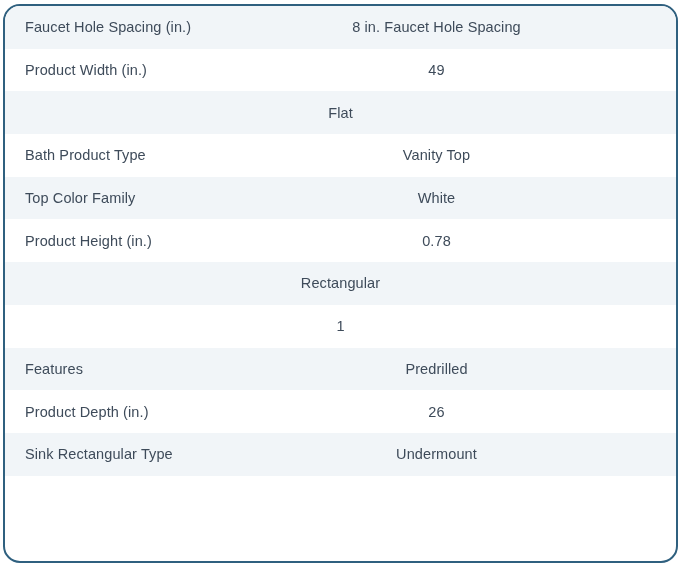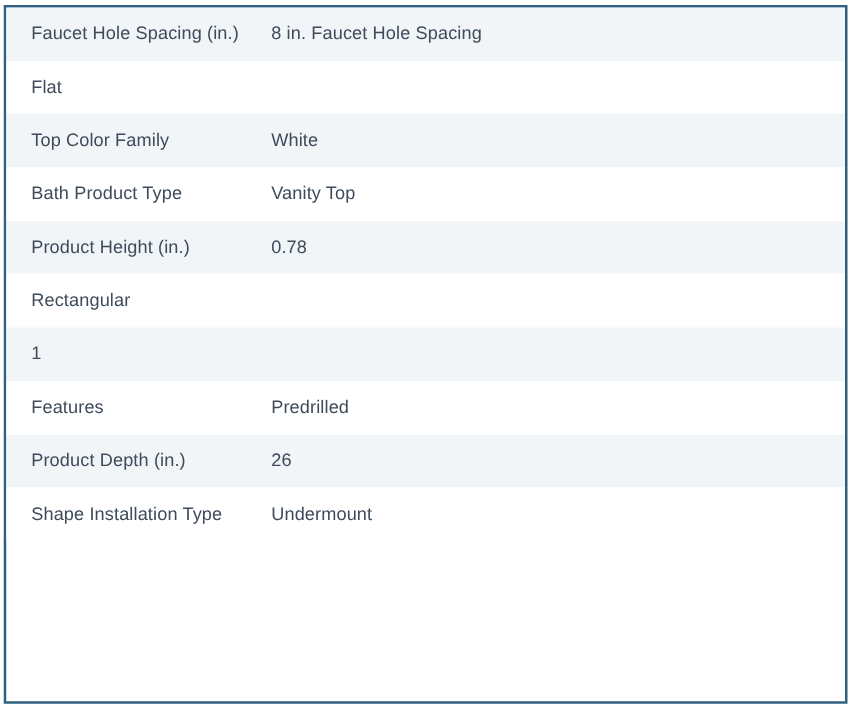--- a/index.html
+++ b/index.html
@@ -7,21 +7,21 @@
     width: 684px;
     height: 569px;
     background: #ffffff;
     font-family: "Liberation Sans", "DejaVu Sans", sans-serif;
   }
   .spec-table {
     margin: 4px 0 0 3px;
     width: 675px;
     height: 559px;
     border: 2px solid var(--border, #2f607f);
-    border-radius: 0;
+    border-radius: 17px;
     overflow: hidden;
     background: var(--rowBg, #ffffff);
   }
   .spec-row {
     display: flex;
     align-items: center;
     height: 42.7px;
     padding: 0 20px;
     background: var(--rowBg, #ffffff);
   }
@@ -35,46 +35,51 @@
     color: var(--text, #3e4b5a);
     letter-spacing: 0.1px;
     white-space: nowrap;
   }
   .spec-value {
     flex: 1;
     font-size: 14.5px;
     color: var(--text, #3e4b5a);
     letter-spacing: 0.1px;
     white-space: nowrap;
+    text-align: center;
   }
 </style>
 </head>
 <body>
 
 <div class="spec-table">
 
   <div class="spec-row">
     <div class="spec-label">Faucet Hole Spacing (in.)</div>
     <div class="spec-value">8 in. Faucet Hole Spacing</div>
   </div>
 
 
+  <div class="spec-row">
+    <div class="spec-label">Product Width (in.)</div>
+    <div class="spec-value">49</div>
+  </div>
 
   <div class="spec-row">
     <div class="spec-value">Flat</div>
   </div>
 
   <div class="spec-row">
-    <div class="spec-label">Top Color Family</div>
-    <div class="spec-value">White</div>
+    <div class="spec-label">Bath Product Type</div>
+    <div class="spec-value">Vanity Top</div>
   </div>
 
   <div class="spec-row">
-    <div class="spec-label">Bath Product Type</div>
-    <div class="spec-value">Vanity Top</div>
+    <div class="spec-label">Top Color Family</div>
+    <div class="spec-value">White</div>
   </div>
 
   <div class="spec-row">
     <div class="spec-label">Product Height (in.)</div>
     <div class="spec-value">0.78</div>
   </div>
 
   <div class="spec-row">
     <div class="spec-value">Rectangular</div>
   </div>
@@ -87,18 +92,18 @@
     <div class="spec-label">Features</div>
     <div class="spec-value">Predrilled</div>
   </div>
 
   <div class="spec-row">
     <div class="spec-label">Product Depth (in.)</div>
     <div class="spec-value">26</div>
   </div>
 
   <div class="spec-row">
-    <div class="spec-label">Shape Installation Type</div>
+    <div class="spec-label">Sink Rectangular Type</div>
     <div class="spec-value">Undermount</div>
   </div>
 
 
 </div>
 
 </body></html>

